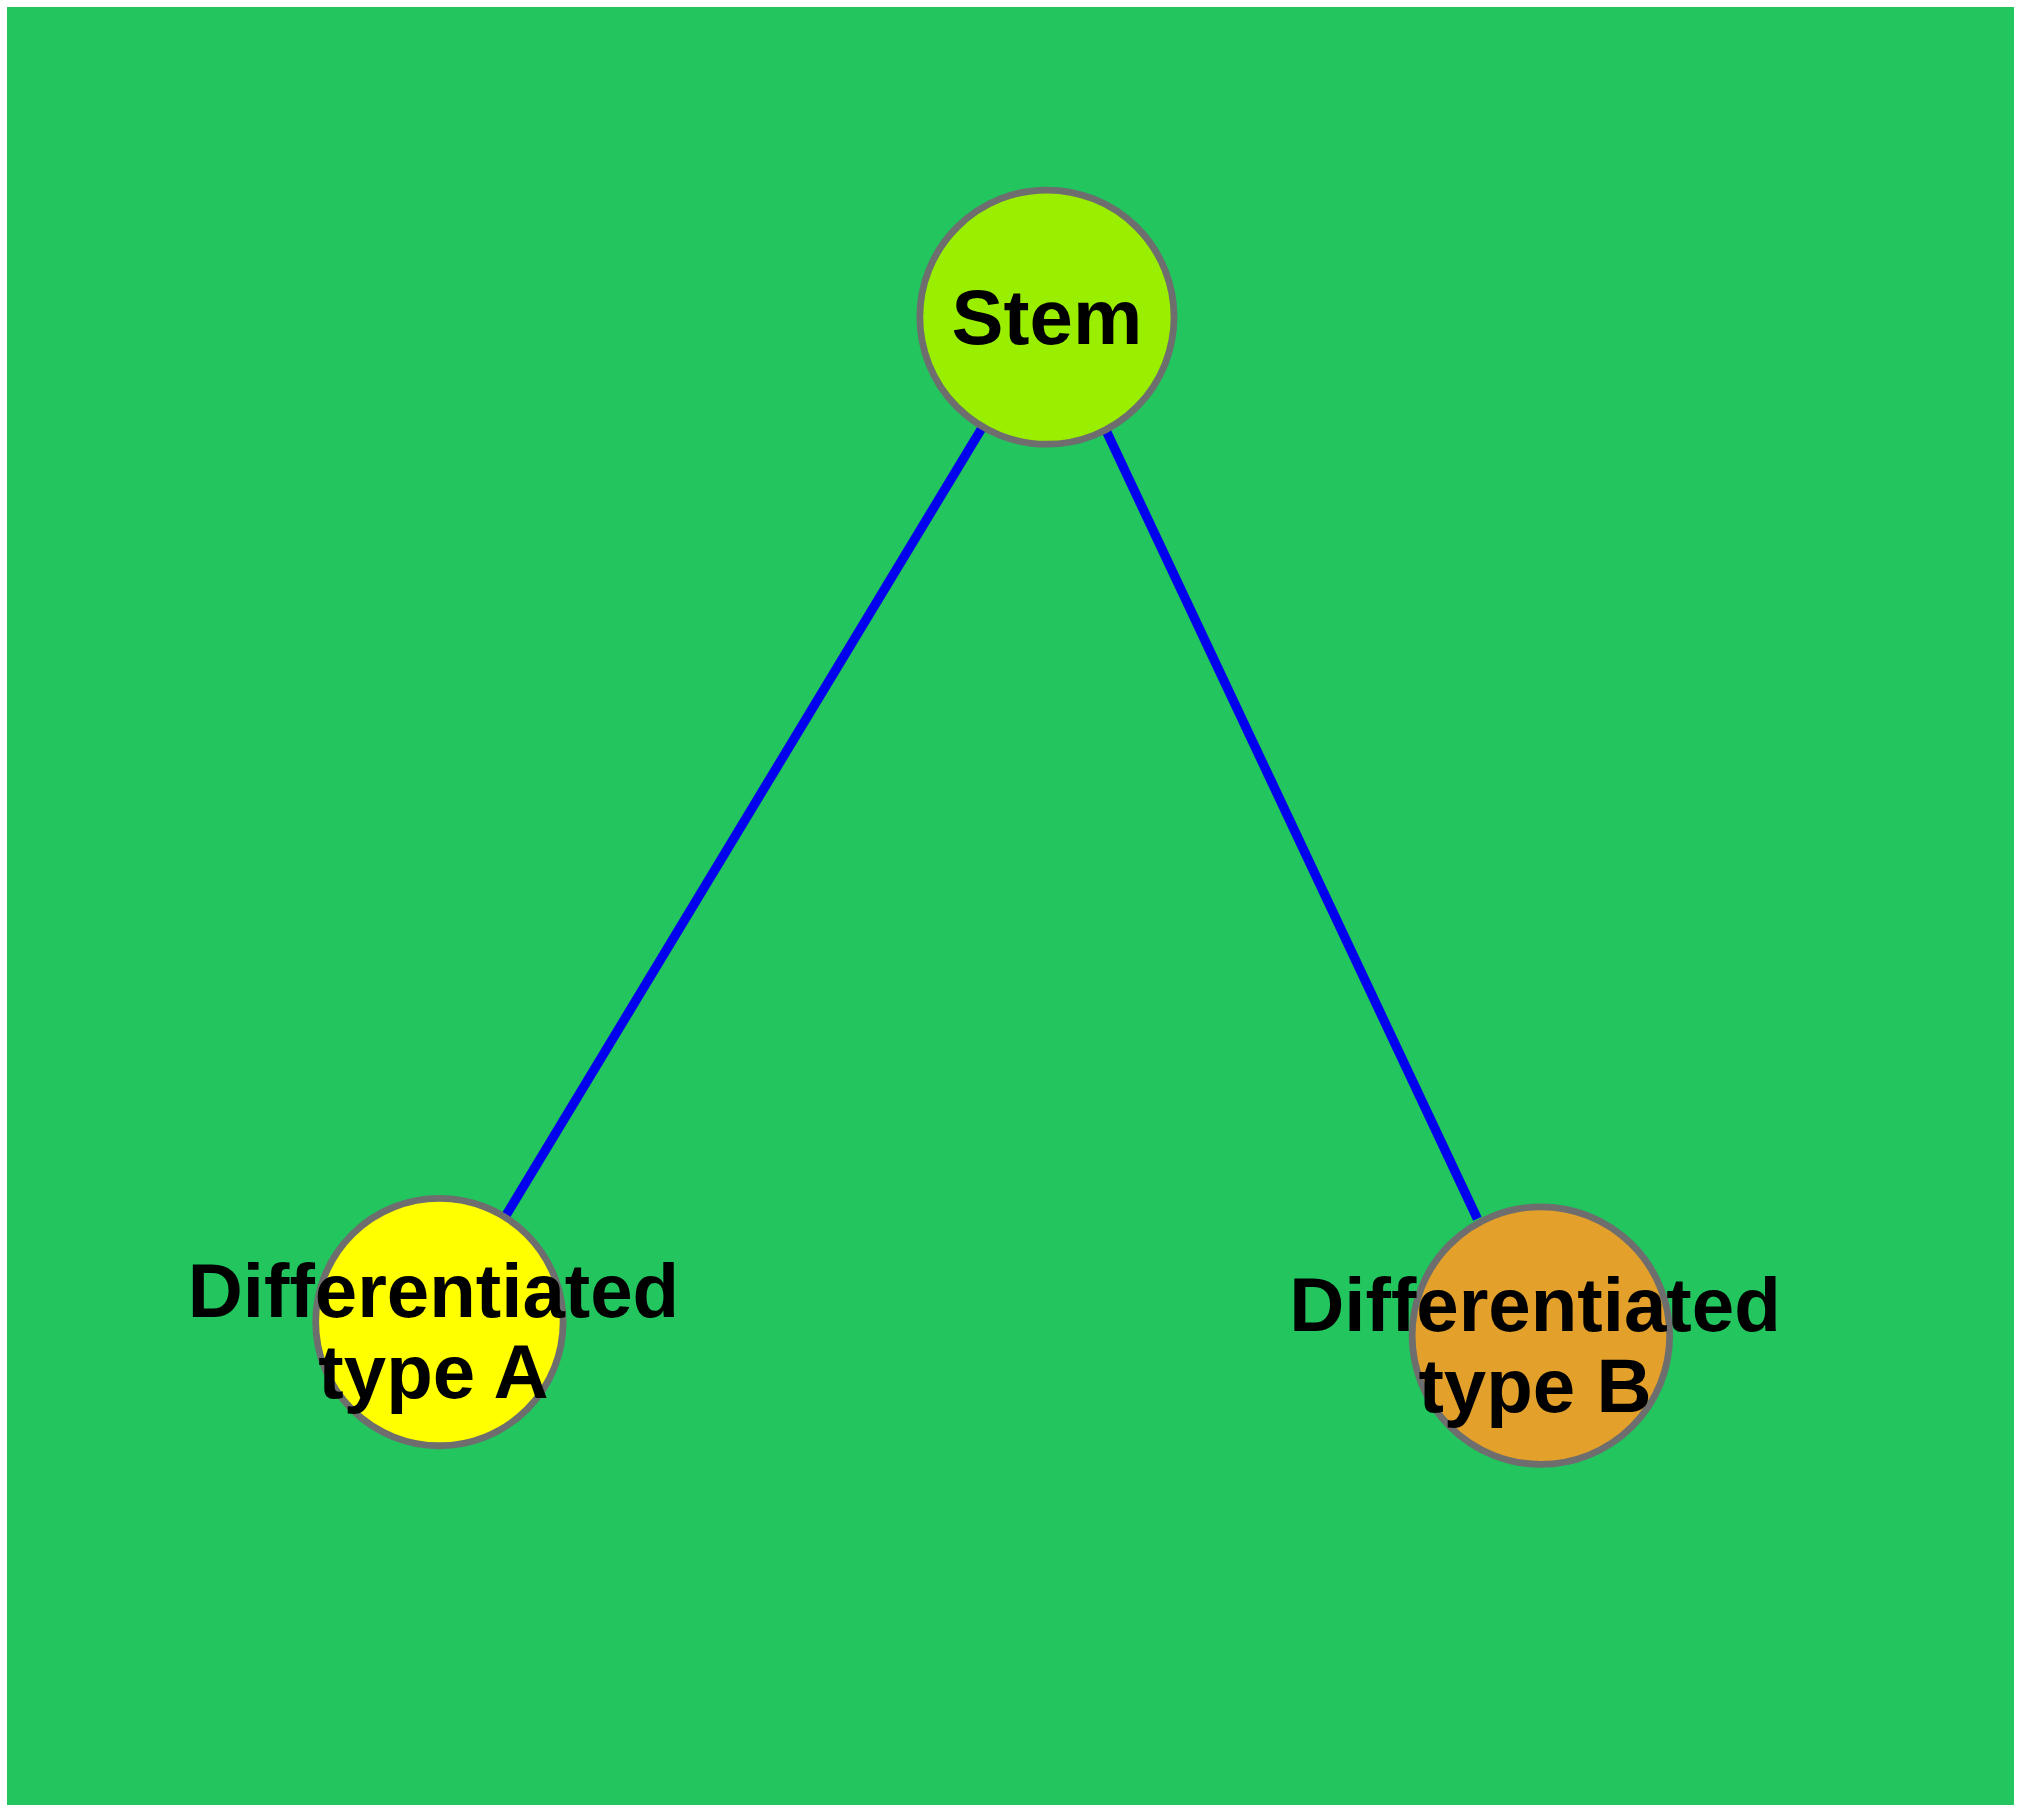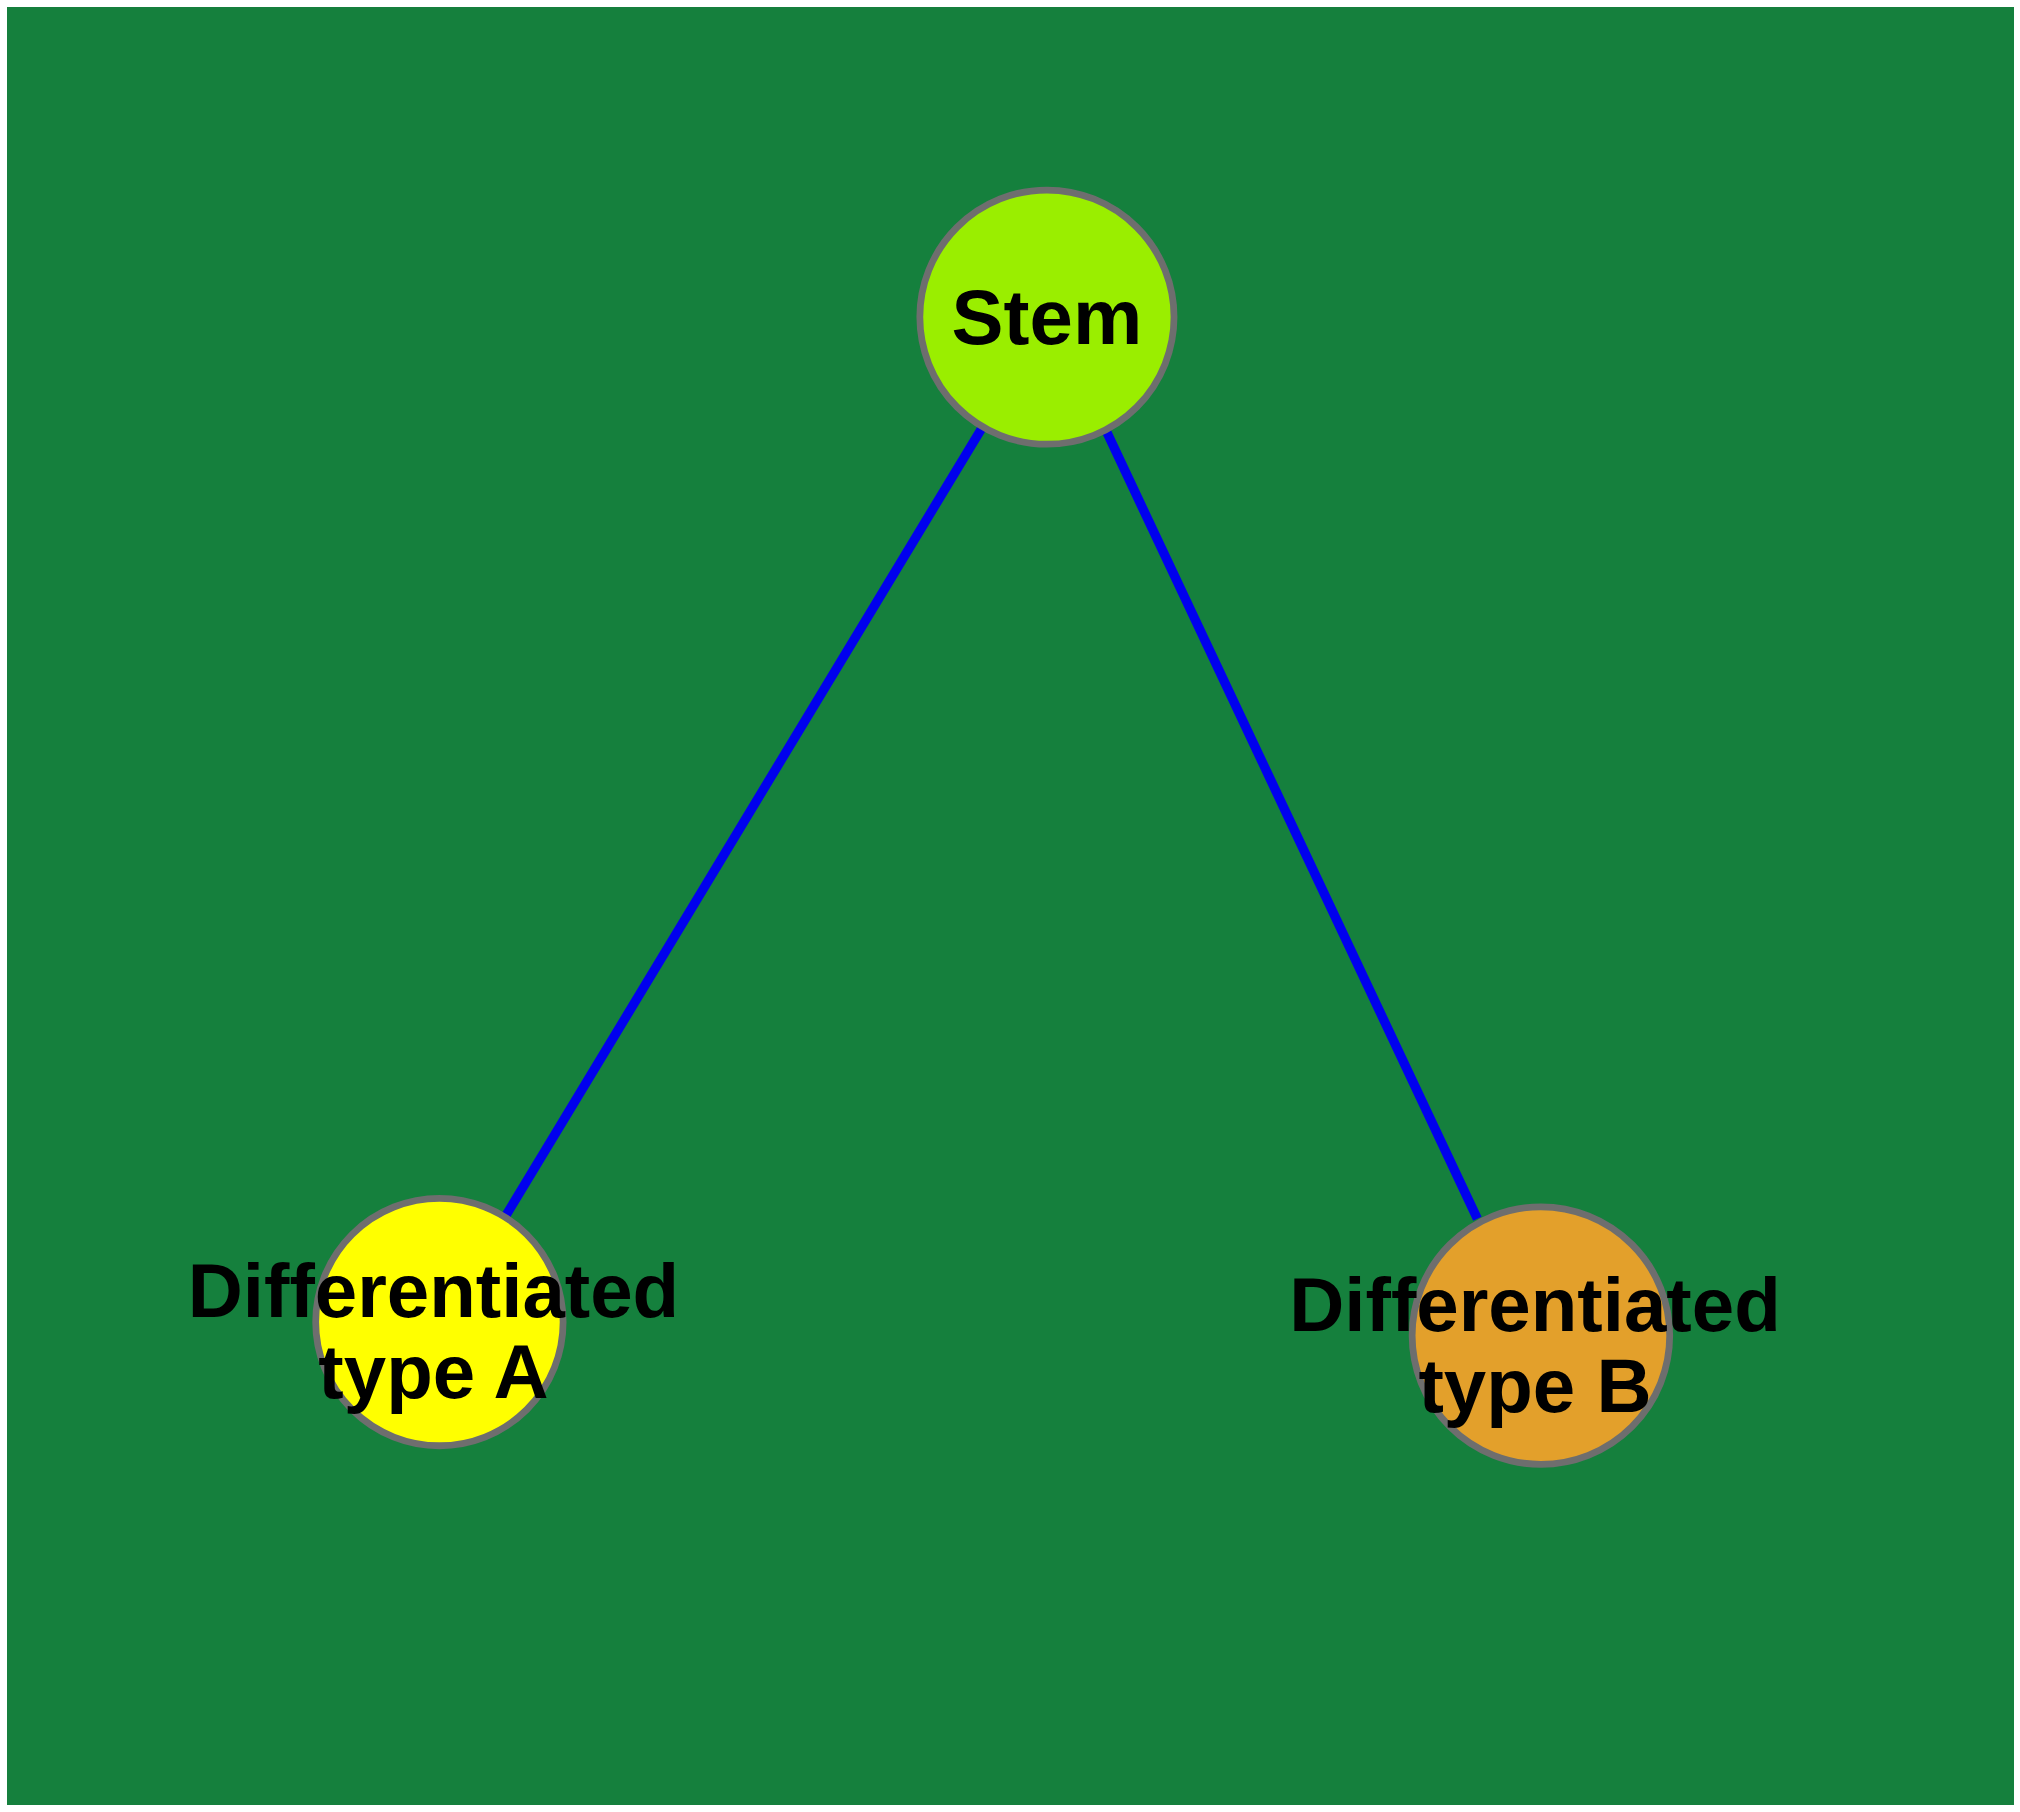--- a/index.html
+++ b/index.html
@@ -13,21 +13,21 @@
     height: 1812px;
     background: #ffffff;
     overflow: hidden;
   }
   #plot-area {
     position: absolute;
     left: 6.8px;
     top: 6.8px;
     width: 2007px;
     height: 1798px;
-    background: #15803d;
+    background: #22c55e;
   }
   #graph-svg {
     position: absolute;
     left: 0;
     top: 0;
     width: 2007px;
     height: 1798px;
     display: block;
   }
   .edge-line {

